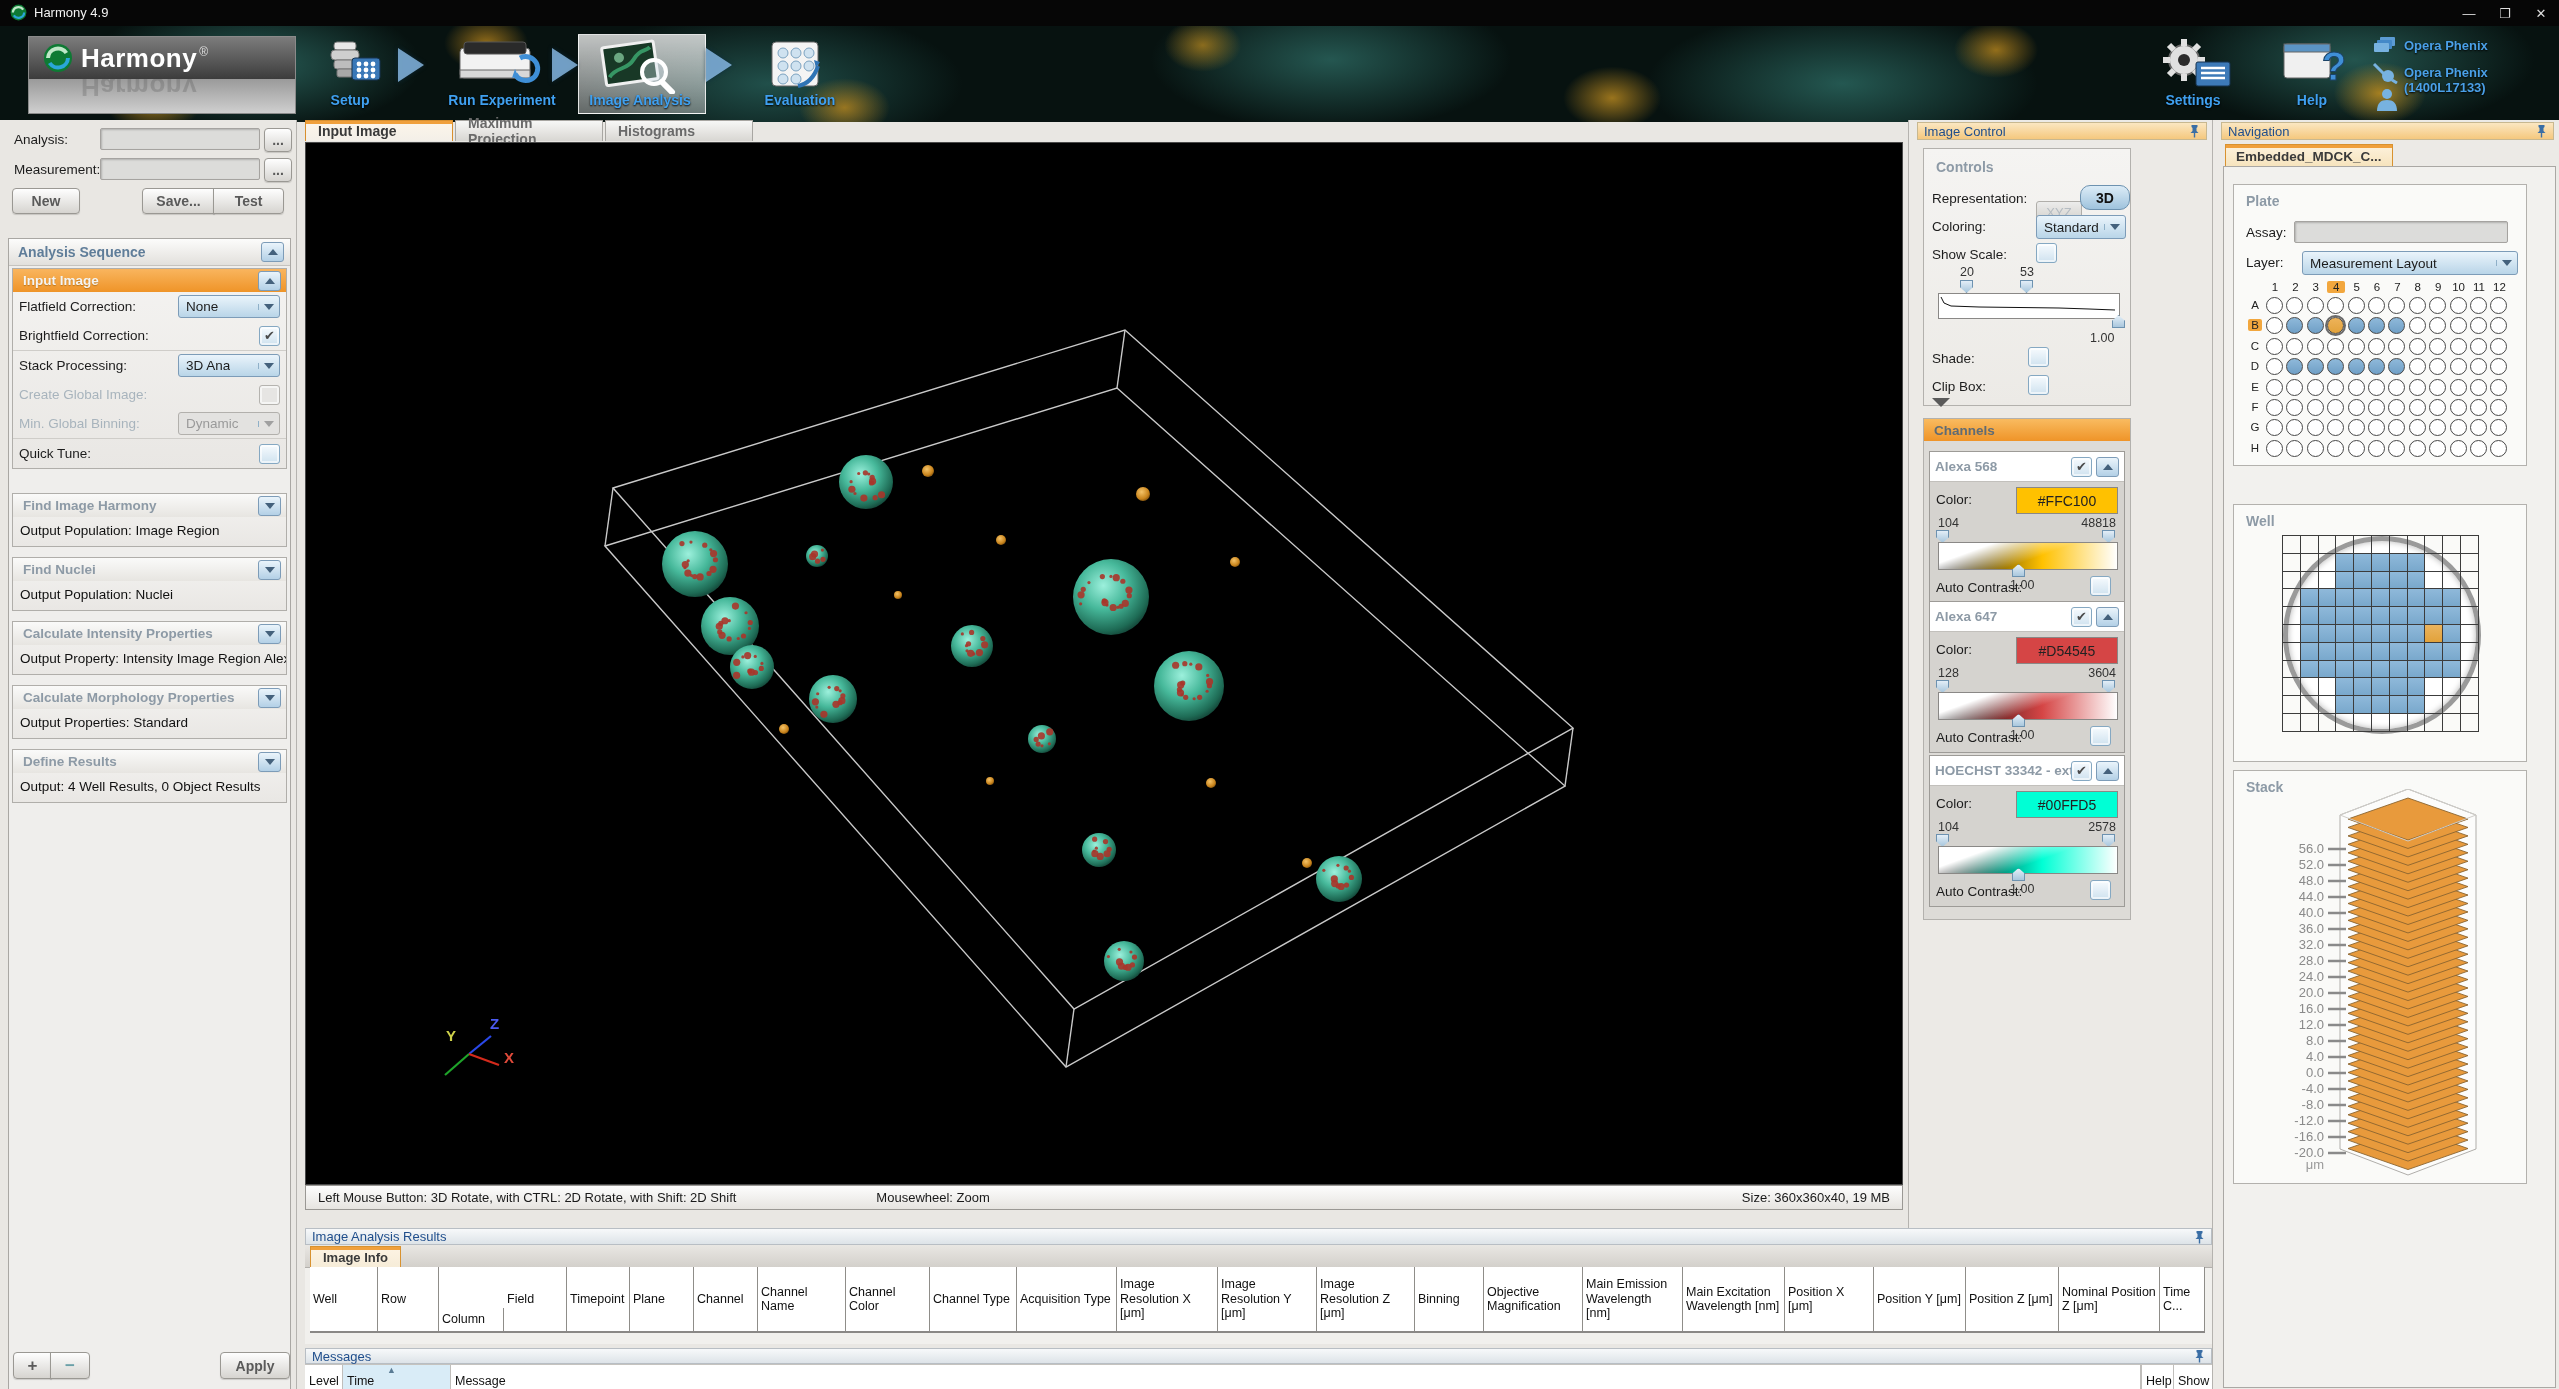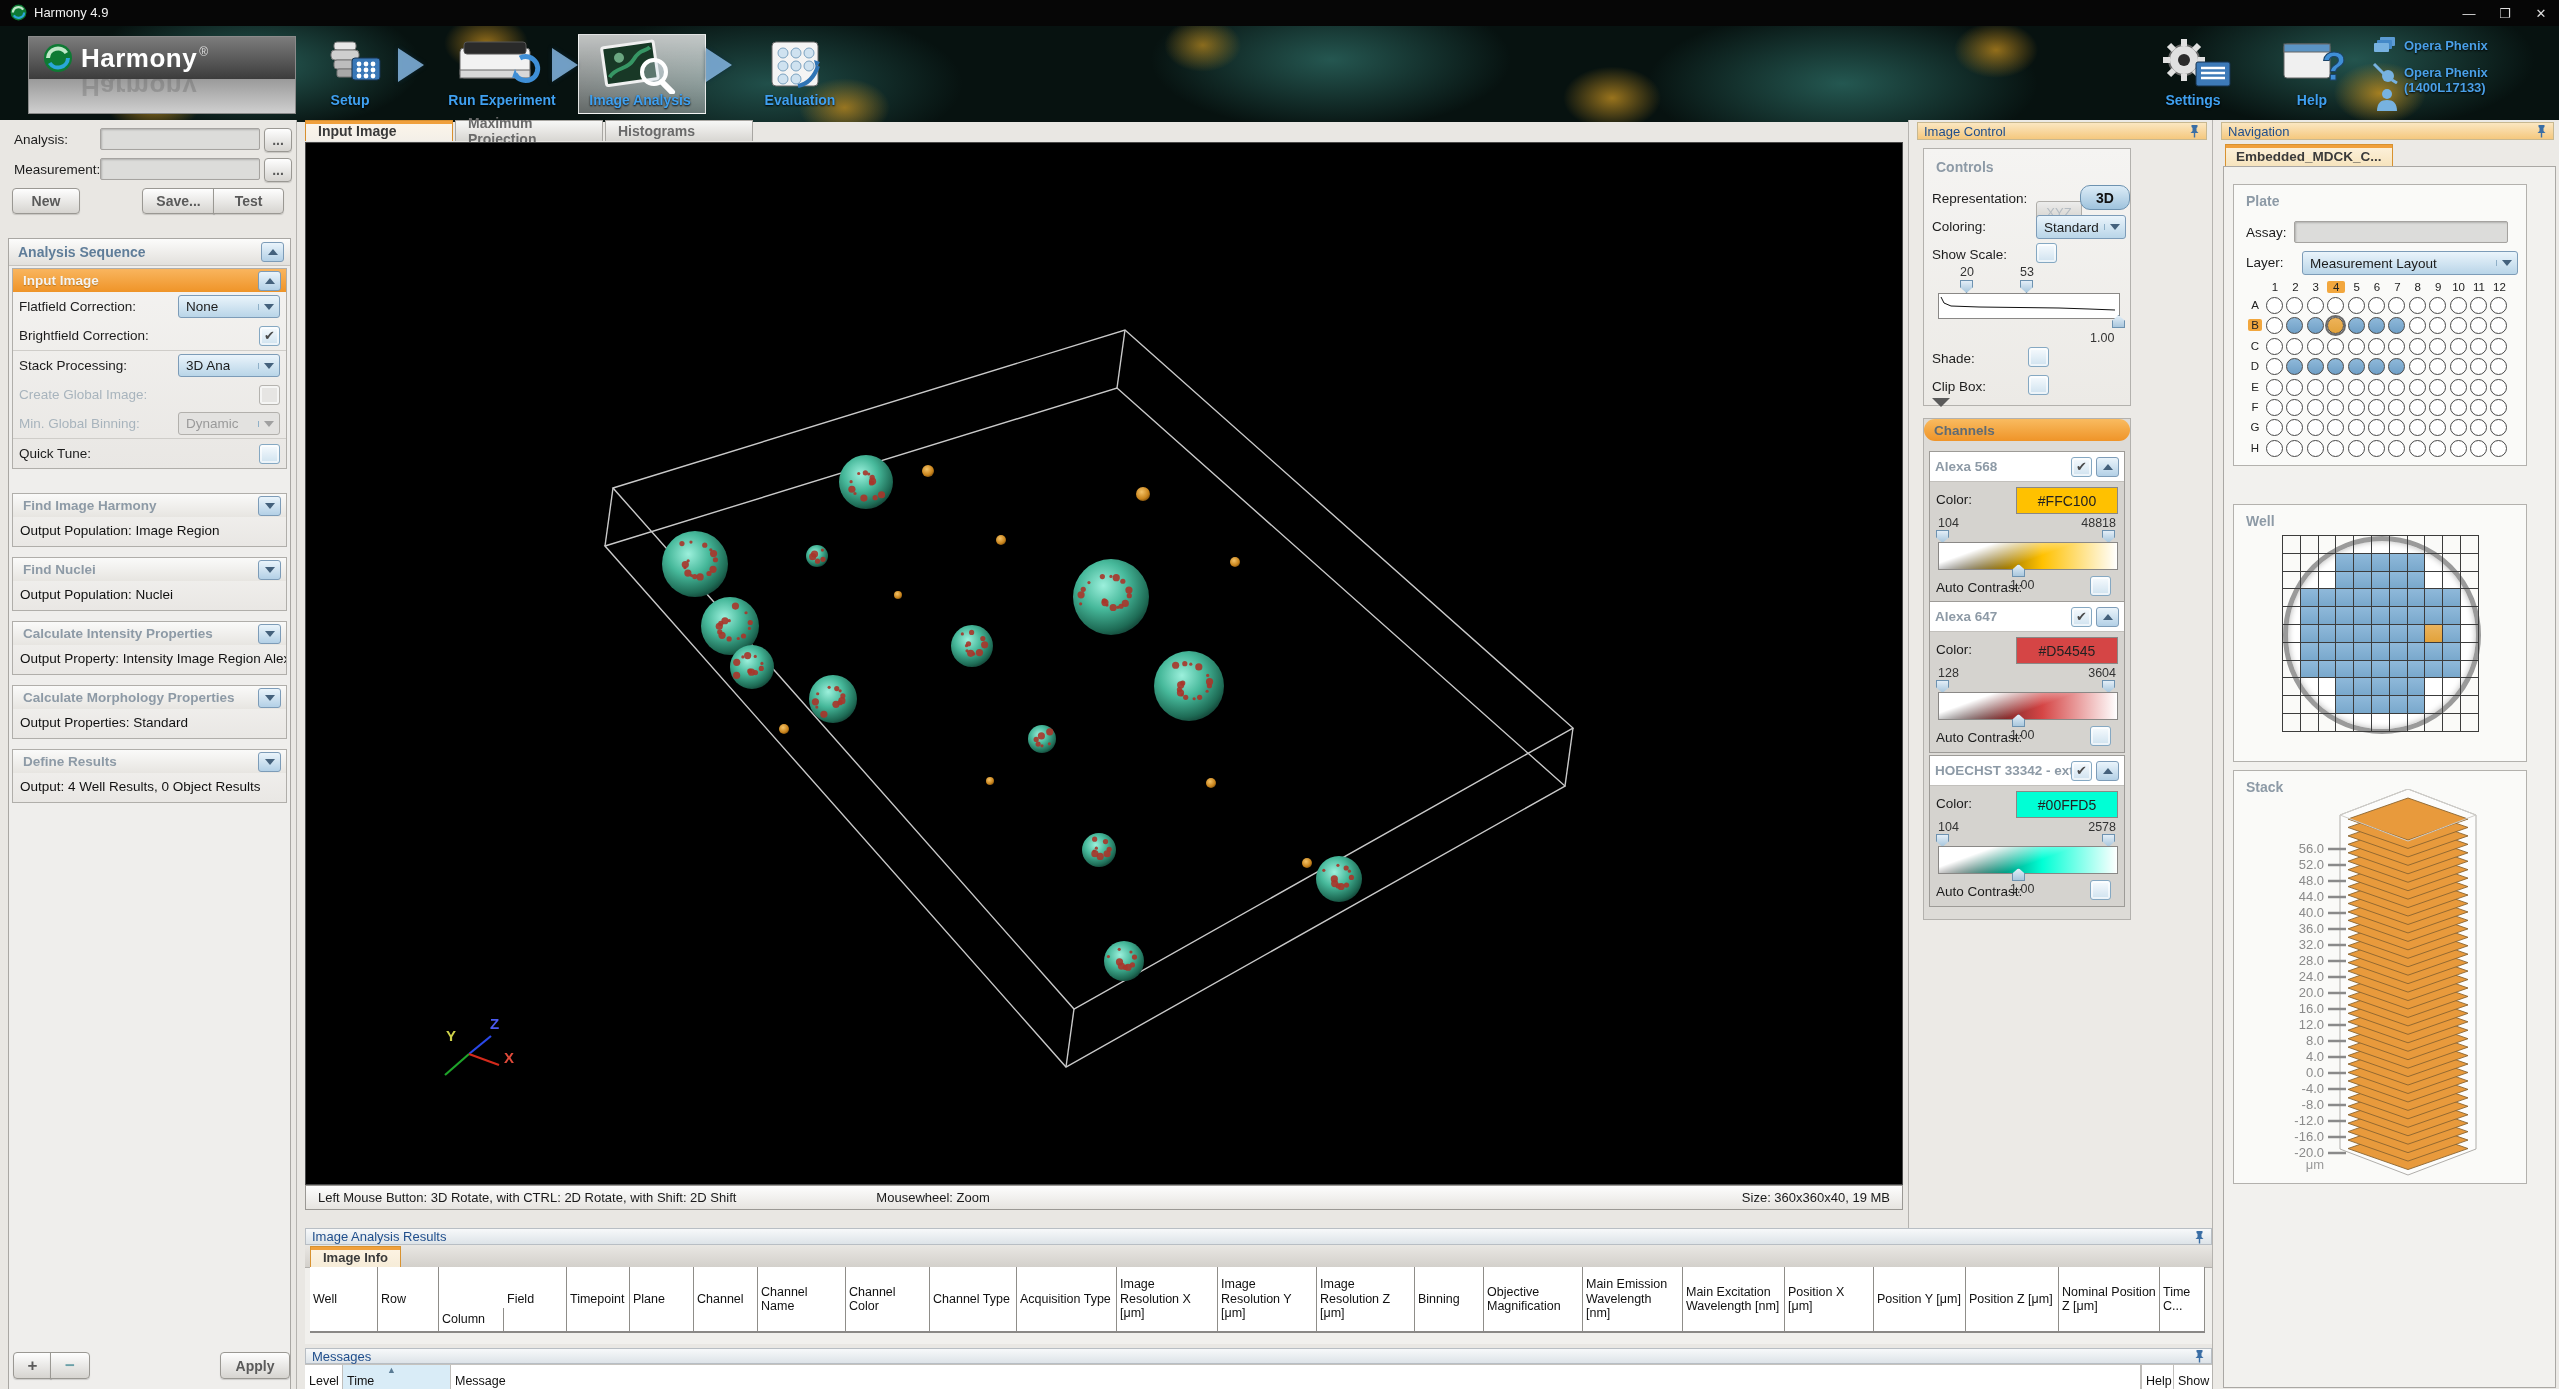--- a/index.html
+++ b/index.html
@@ -647,21 +647,21 @@
     <div class="mini" style="left:166px;top:182px;">1.00</div>
 
     <div class="ctl-lbl" style="left:8px;top:202px;">Shade:</div>
     <div class="chk" style="position:absolute;left:104px;top:198px;"></div>
     <div class="ctl-lbl" style="left:8px;top:230px;">Clip Box:</div>
     <div class="chk" style="position:absolute;left:104px;top:226px;"></div>
     <div style="position:absolute;left:8px;top:249px;width:0;height:0;border-left:9px solid transparent;border-right:9px solid transparent;border-top:9px solid #5a5a5a;"></div>
   </div>
 
   <div class="secbox" style="left:14px;top:298px;width:206px;height:500px;background:#dddbd7;">
-    <div style="height:22px;background:linear-gradient(#f9bb60,#ef9428);display:flex;align-items:center;padding-left:10px;font-weight:bold;font-size:13.5px;color:#5f6b74;border-radius:11px;">Channels</div>
+    <div style="height:22px;background:linear-gradient(#f9bb60,#ef9428);display:flex;align-items:center;padding-left:10px;font-weight:bold;font-size:13.5px;color:#5f6b74;">Channels</div>
 
     <div class="chgroup" style="top:32px;height:150px;">
       <div class="chghdr">
         <div class="nm">Alexa 568</div>
         <div class="chk" style="margin-right:4px;">✔</div>
         <div class="sq-btn">
             <div class="tri-up"></div>
           </div>
       </div>
       <div class="ctl-lbl" style="left:6px;top:40px;">Color:</div>

